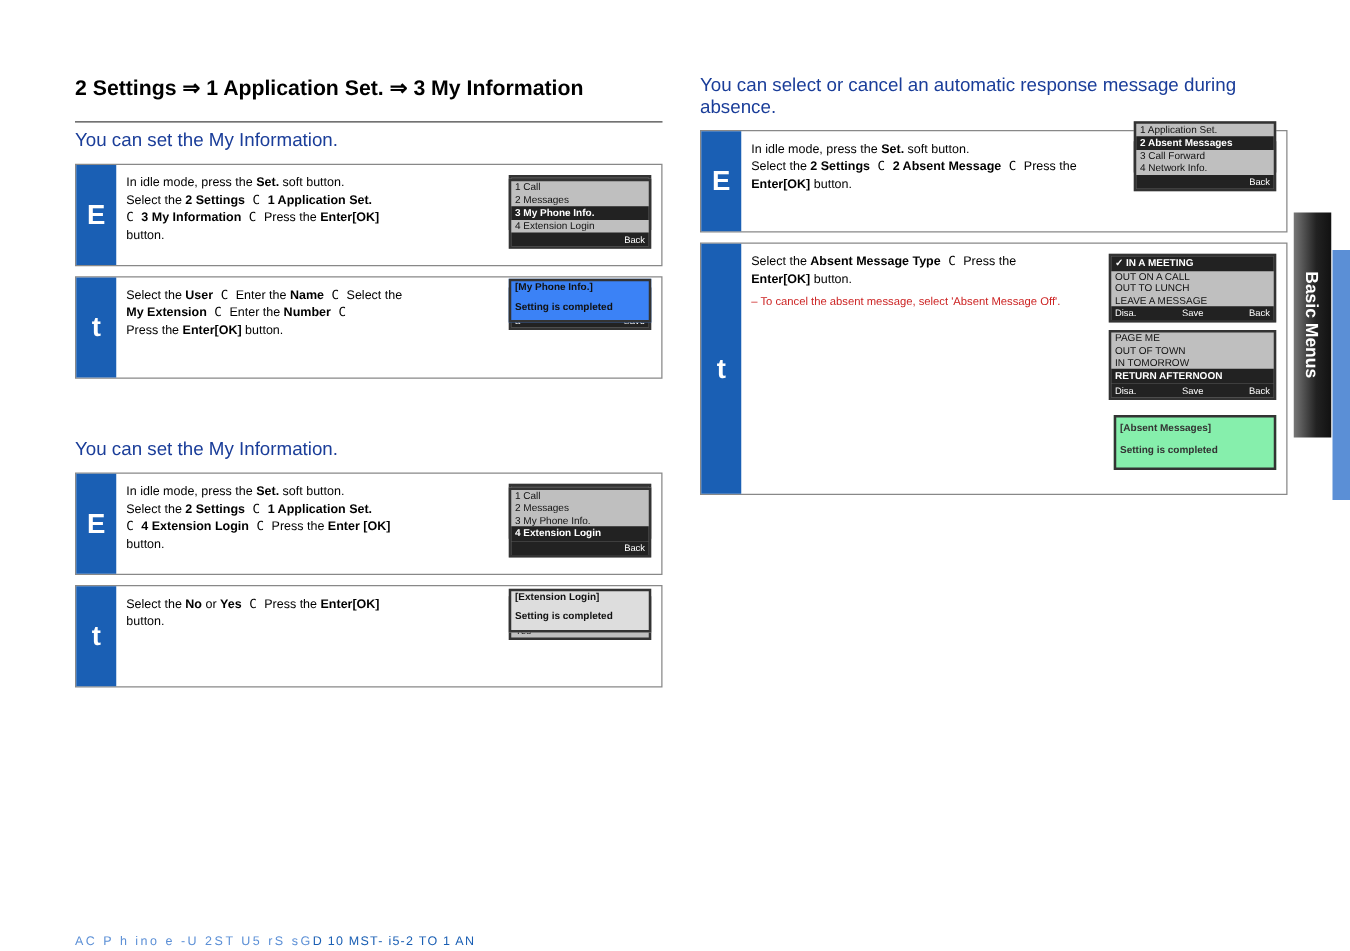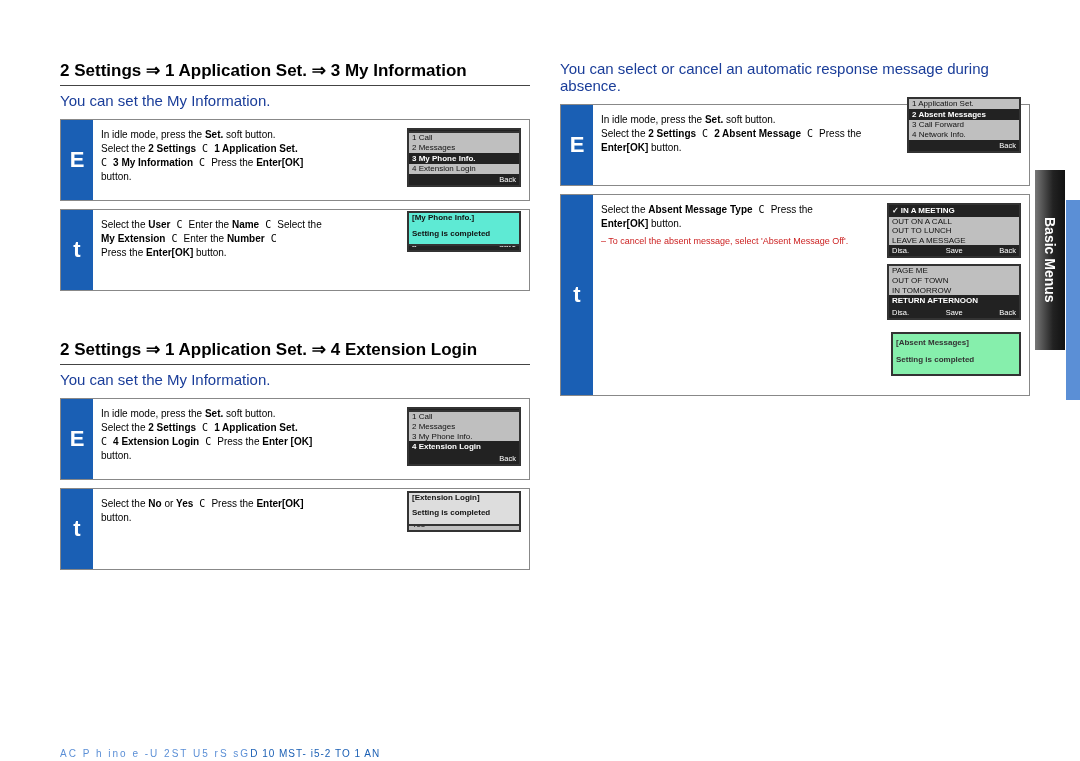--- a/index.html
+++ b/index.html
@@ -16,21 +16,21 @@
   .page {
     display: flex;
     padding: 60px 40px 20px 60px;
     gap: 30px;
   }
   .col { width: 470px; }
   .section-title {
     font-size: 17px;
     font-weight: bold;
     border-bottom: 1px solid #444;
-    padding-bottom: 4px;
+    padding-bottom: 16px;
     margin-bottom: 6px;
   }
   .arrow { font-family: sans-serif; }
   .blurb {
     font-size: 15px;
     color: #1a3d99;
     margin-bottom: 10px;
   }
   .steprow {
     display: flex;
@@ -198,34 +198,29 @@
         </div>
         <div class="screens overlap">
           <div class="lcd o1">
             <div class="row"><span>My Name :</span> <span class="hl" style="display:inline-block;padding:0 2px">SuperMan</span></div>
             <div class="row">My Extension : 123</div>
             <div class="ft">
                 <span>a</span>
                 <span>Save</span>
               </div>
           </div>
-          <div class="lcd o2" style="background:#5eead4;">
+          <div class="lcd o2" style="background:#3b82f6;">
             <div class="row" style="font-weight:bold">[My Phone Info.]</div>
             <div class="row" style="padding:6px 3px;font-weight:bold">Setting is completed</div>
           </div>
         </div>
       </div>
     </div>
 
     <div style="height:40px"></div>
-    <div class="section-title">
-      <span>2 Settings</span> <span class="arrow">⇒</span>
-      <span>1 Application Set.</span> <span class="arrow">⇒</span>
-      <span>4 Extension Login</span>
-    </div>
     <div class="blurb">You can set the My Information.</div>
 
     <div class="steprow">
       <div class="stepside">E</div>
       <div class="stepbody">
         <div class="instr">
           <span>In idle mode, press the </span><b>Set.</b><span> soft button.</span><br>
           <span>Select the </span><b>2 Settings</b><span class="subc"> C </span><b>1 Application Set.</b><br>
           <span class="subc"> C </span><b>4 Extension Login</b><span class="subc"> C </span><span> Press the </span><b>Enter [OK]</b><br>
           <span> button.</span>

